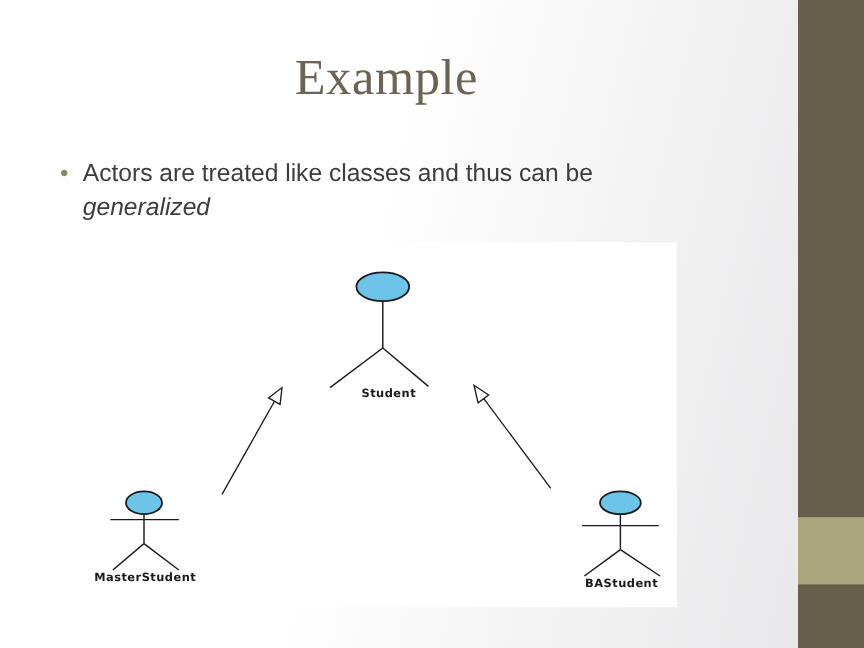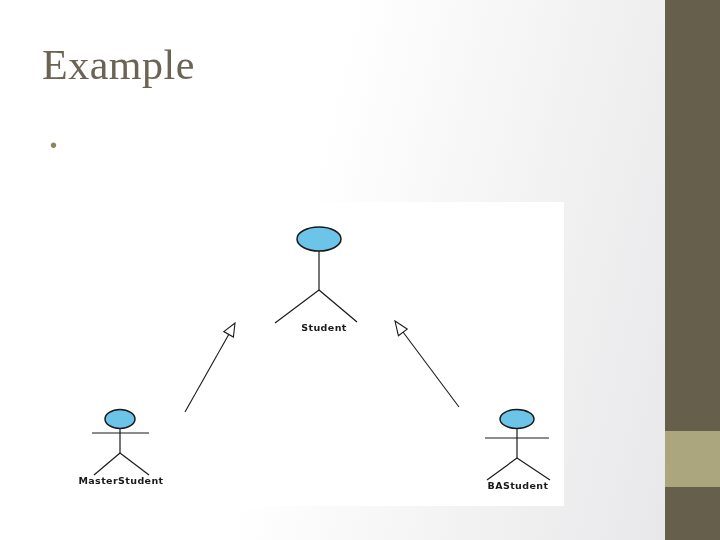--- a/index.html
+++ b/index.html
@@ -10,20 +10,21 @@
   }
   
   #sidebar{position:absolute;top:0;right:0;width:55px;height:540px;background:#665f4b;}
   #sidebar-accent{position:absolute;top:431px;left:0;width:55px;height:56px;background:#aba67e;}
   
   #title{
     position:absolute;left:42px;top:42px;width:560px;
     font-family:"Liberation Serif","DejaVu Serif",serif;
     font-size:42px;line-height:1.1;font-weight:400;color:#6b6353;
     letter-spacing:0.5px;
+    text-align:center;
   }
   
   #bullet-row{position:absolute;left:46px;top:131px;width:560px;display:flex;align-items:flex-start;}
   #bullet-dot{
     color:#8a8565;font-size:20px;line-height:28px;margin-right:12px;margin-left:4px;
     flex:0 0 auto;
   }
   #bullet-text{color:#3d3d3d;font-size:20.5px;line-height:28px;}
   #bullet-line2{font-style:italic;}
   
@@ -42,20 +43,24 @@
 </style>
 </head>
 <body>
 
 <div id="slide">
 
   <div id="title">Example</div>
 
   <div id="bullet-row">
     <span id="bullet-dot">•</span>
+    <div id="bullet-text">
+      <div>Actors are treated like classes and thus can be</div>
+      <div id="bullet-line2">generalized</div>
+    </div>
   </div>
 
   <div id="diagram">
     <svg width="494" height="304" viewBox="0 0 494 304">
 
       <g>
         <line class="gen-line" x1="115" y1="210" x2="159" y2="132"></line>
         <polygon class="gen-head" points="165,121 163.4,135 153.8,129.6"></polygon>
       </g>
 

